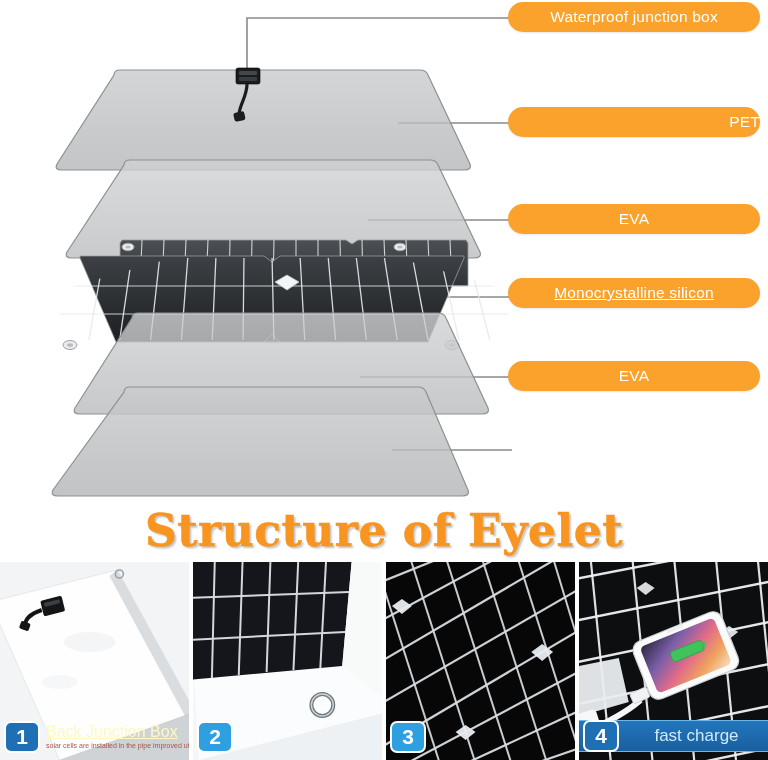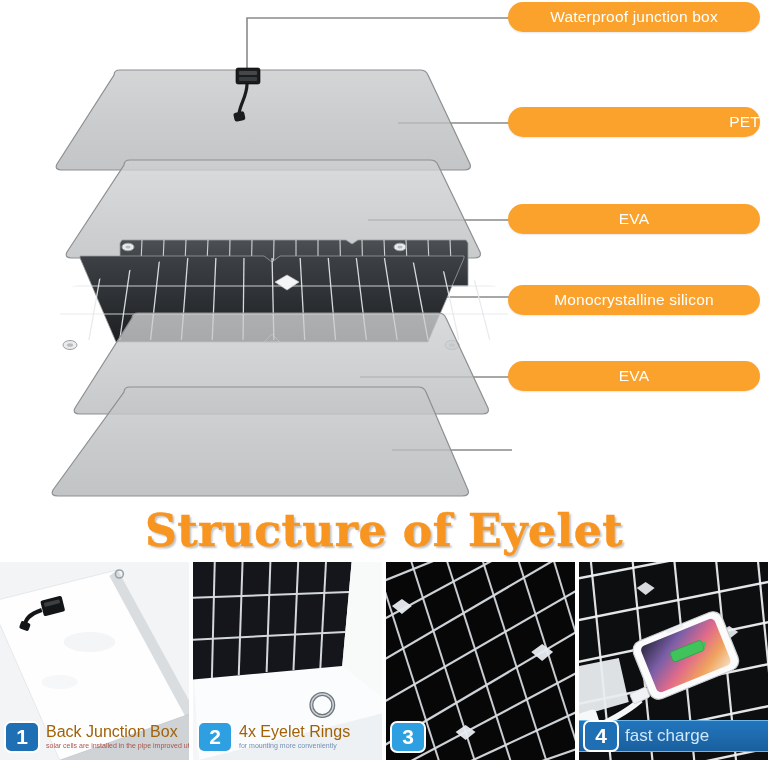--- a/index.html
+++ b/index.html
@@ -35,21 +35,21 @@
     align-items: center;
     justify-content: center;
     font-size: 15.5px;
     letter-spacing: 0.2px;
     white-space: nowrap;
     box-shadow: 0 1px 2px rgba(0,0,0,0.10);
   }
   .pill-wjb { left: 508px; top: 2px;   width: 252px; }
   .pill-pet { left: 508px; top: 107px; width: 252px; justify-content: flex-end; }
   .pill-eva1{ left: 508px; top: 204px; width: 252px; }
-  .pill-mono{ left: 508px; top: 285px; width: 252px; }
+  .pill-mono{ left: 508px; top: 278px; width: 252px; text-decoration: underline; }
   .pill-eva2{ left: 508px; top: 361px; width: 252px; }
   .pill-tpt { left: 508px; top: 434px; width: 252px; }
 
   
   #title {
     position: absolute;
     left: 0; top: 505px;
     width: 768px;
     text-align: center;
     font-family: "DejaVu Serif", serif;
@@ -109,41 +109,41 @@
     flex-direction: column;
     justify-content: center;
     line-height: 1.05;
   }
   .cap-title {
     font-size: 16px;
     color: #1d3f6b;
     white-space: nowrap;
     font-family: "Liberation Sans", sans-serif;
   }
-  .cap-title.onlight { color: #a16207; }
+  .cap-title.onlight { color: #fef9c3; text-decoration: underline; }
   .cap-title.ondark  { color: #f2f6fa; }
   .cap-sub {
     font-size: 7px;
     color: #a03a34;
     white-space: nowrap;
     opacity: 0.85;
     margin-top: 1px;
   }
   .cap-sub.blue { color: #5b7fa8; }
   .cap-sub.grey { color: #8c99a6; }
 
   
   .caption.banner {
     background: linear-gradient(#2276bd, #1a5f9e);
     height: 32px;
     bottom: 8px;
     border-top: 1px solid #6fb6e8;
     border-bottom: 1px solid #6fb6e8;
   }
-  .caption.banner .cap-texts { flex: 1; align-items: flex-start; }
+  .caption.banner .cap-texts { flex: 1; align-items: center; }
   .caption.banner .cap-title { color: #cfe8fa; font-size: 17px; }
 </style>
 </head>
 <body>
 
 <div id="page">
 
   <div id="diagram">
     <svg id="diagram-svg" width="768" height="508" viewBox="0 0 768 508">
       <defs>
@@ -348,24 +348,20 @@
 
         <path d="M 160 -6 L 196 -6 L 196 140 L 150 104 Z" fill="#f7f9fa" opacity="0.9"></path>
 
         <circle cx="130" cy="143" r="11" fill="none" stroke="#6f767c" stroke-width="4"></circle>
         <circle cx="130" cy="143" r="11" fill="none" stroke="#cdd3d8" stroke-width="1.4"></circle>
 
         <path d="M 6 198 L 196 150 L 196 198 Z" fill="#eef1f4"></path>
       </svg>
       <div class="caption">
         <div class="badge light">2</div>
-        <div class="cap-texts">
-          <div class="cap-title onlight">4x Eyelet Rings</div>
-          <div class="cap-sub blue">for mounting more conveniently</div>
-        </div>
       </div>
     </div>
 
     <div class="photo">
       <svg class="photo-art" viewBox="0 0 190 198" preserveAspectRatio="none">
         <rect x="0" y="0" width="190" height="198" fill="#070708"></rect>
 
         <g stroke="#d8dde2" stroke-width="2.2" opacity="0.95">
           <line x1="-30" y1="30" x2="120" y2="-30"></line>
           <line x1="-30" y1="72" x2="160" y2="-30"></line>

